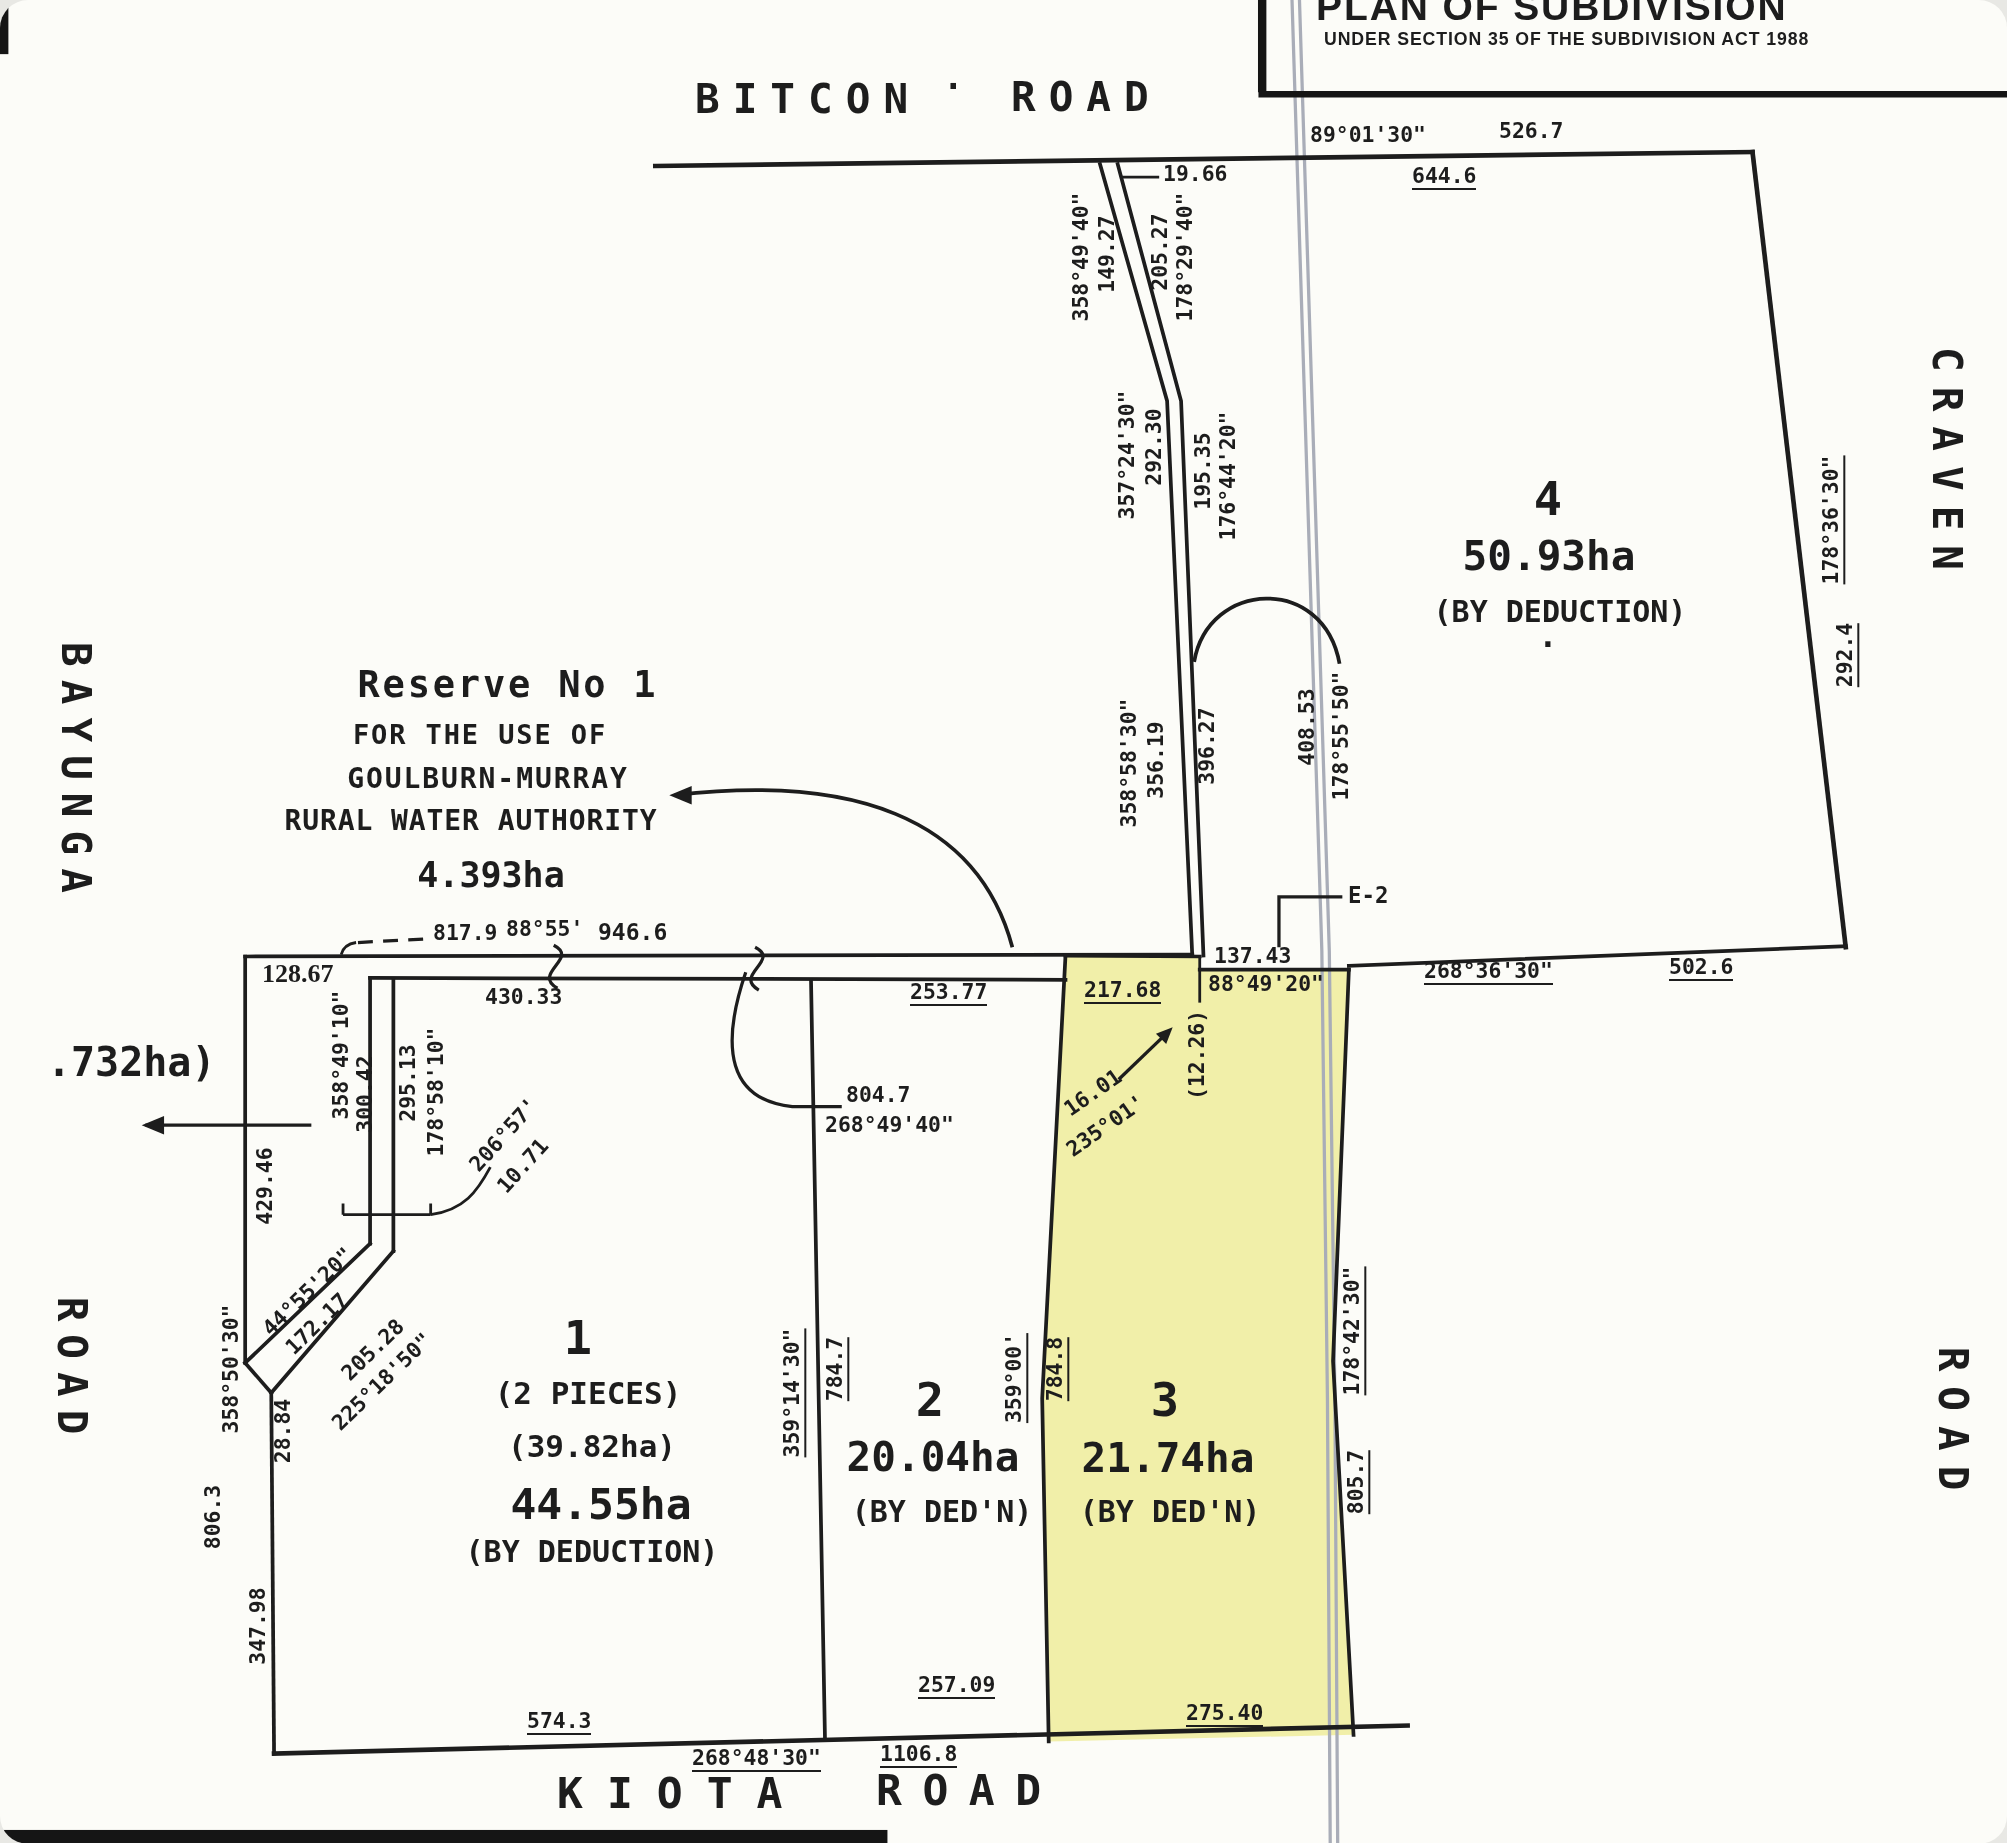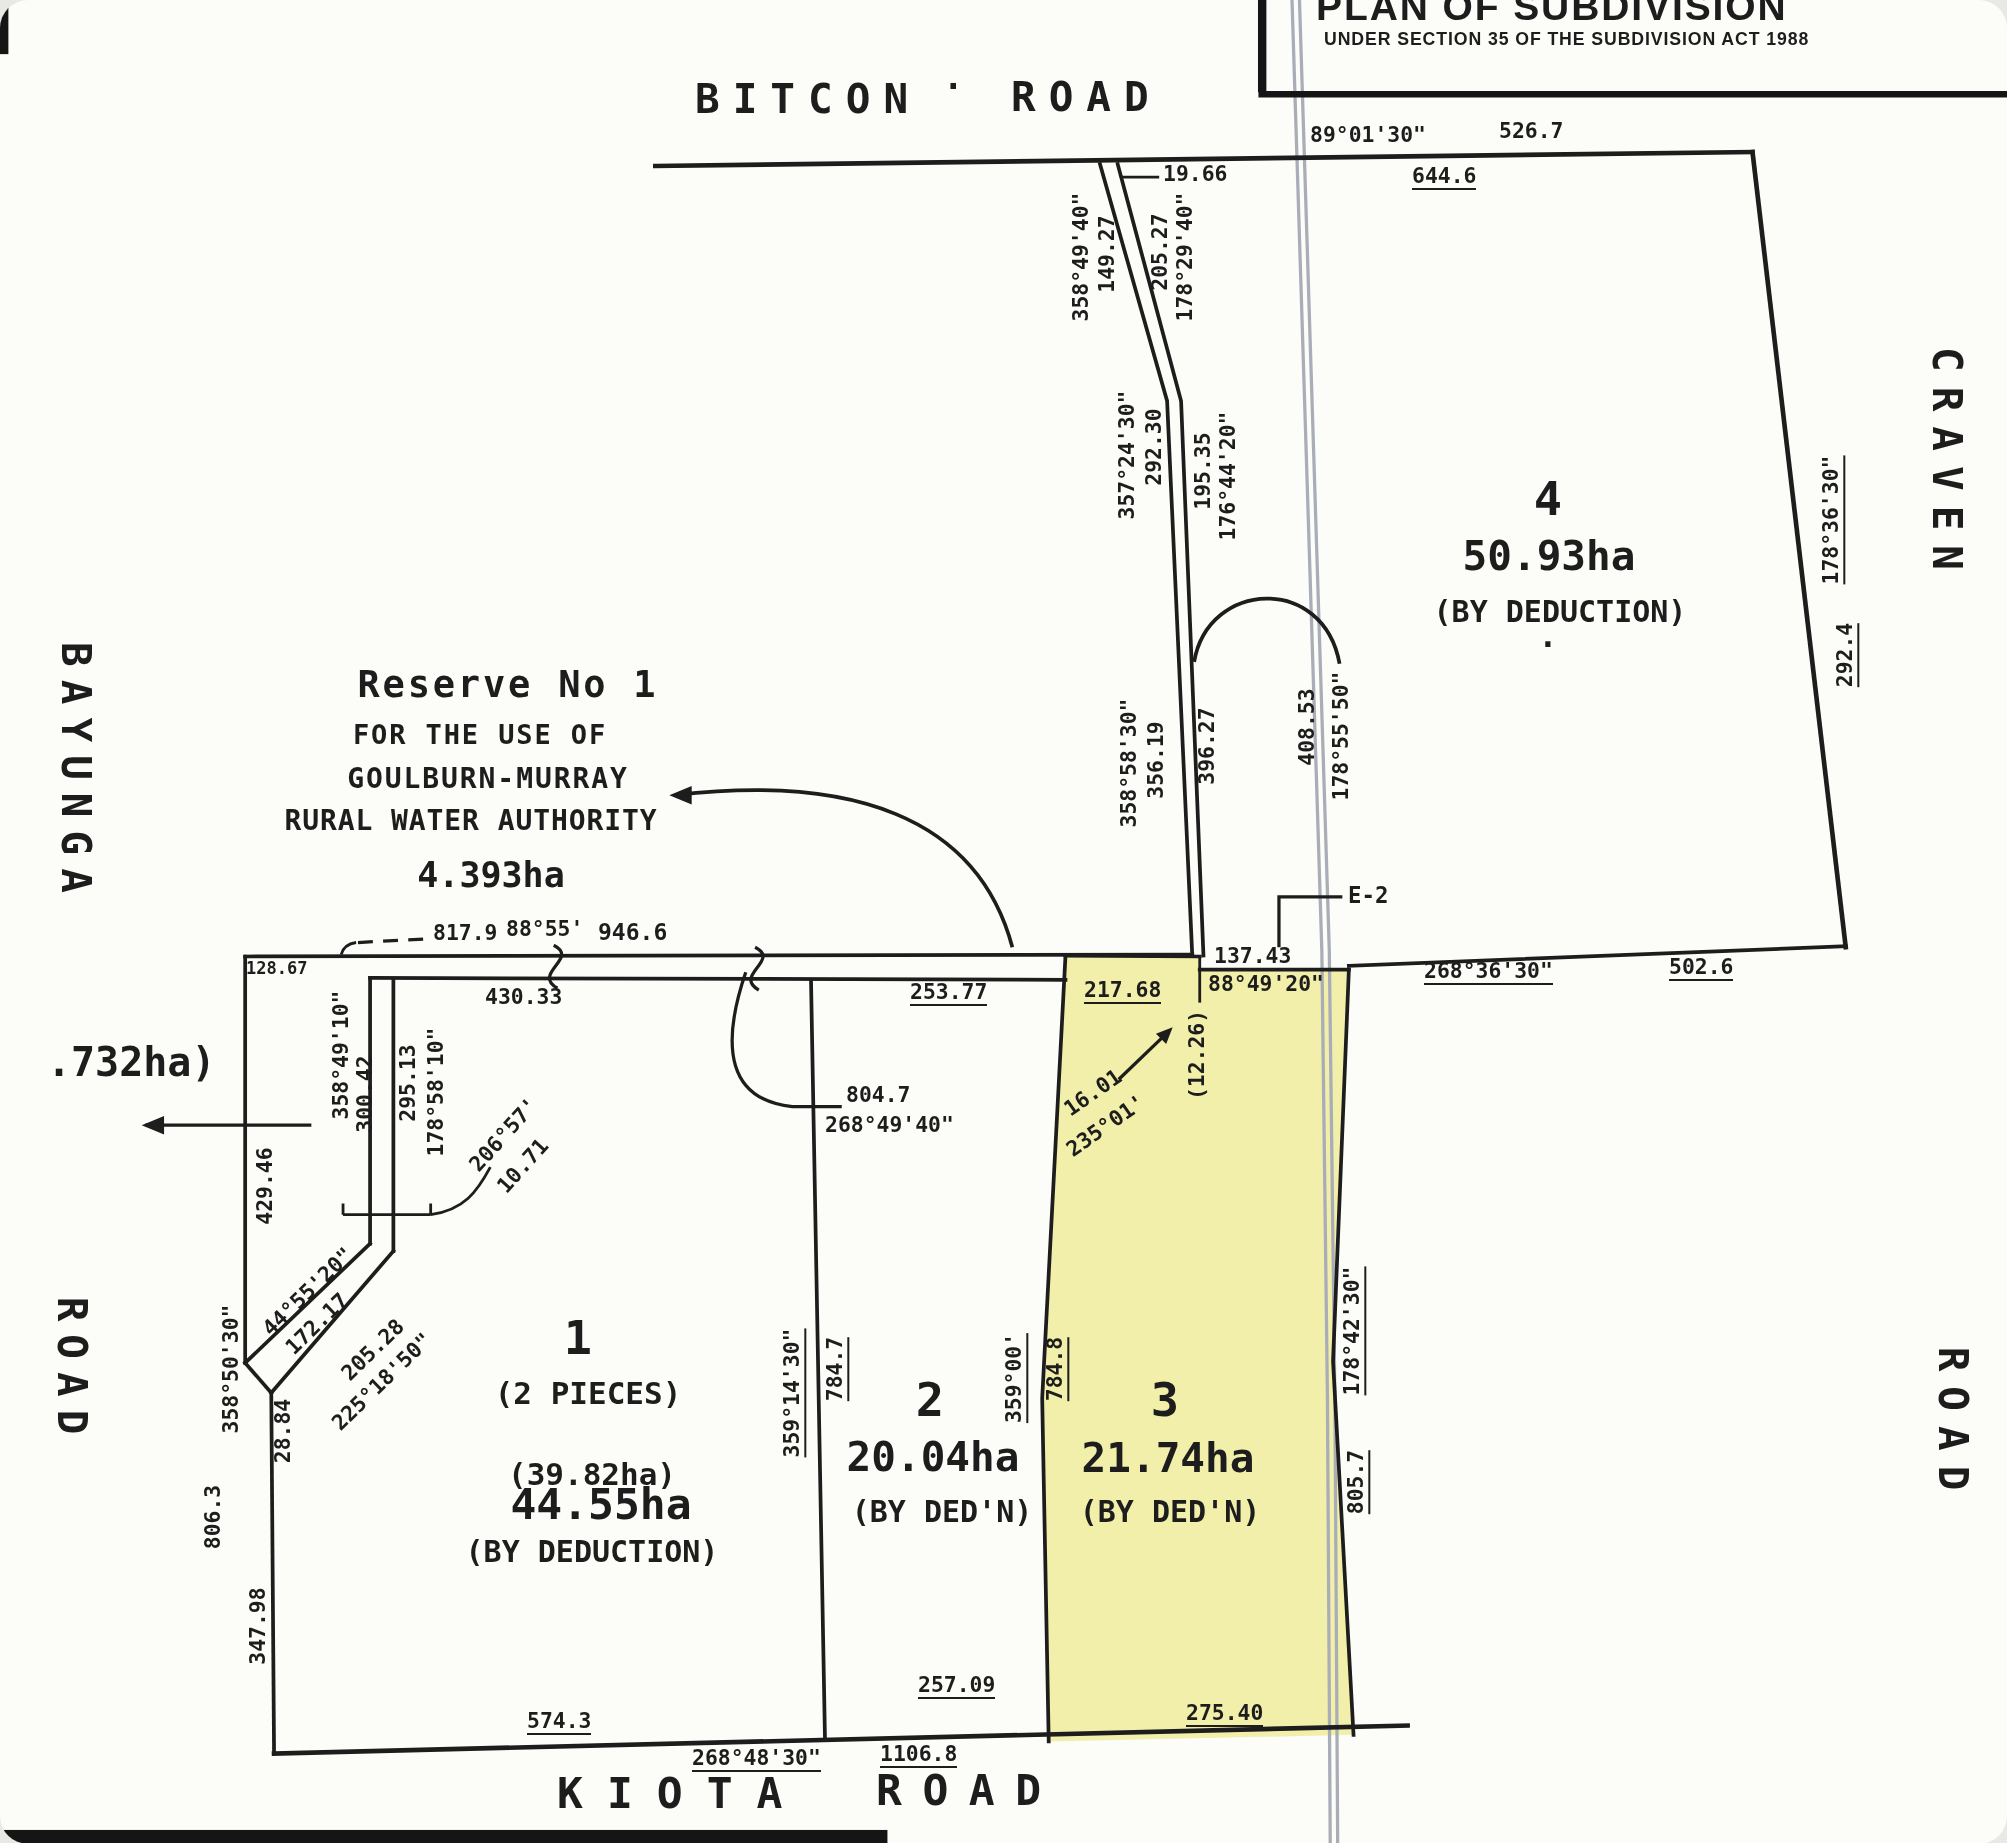--- a/index.html
+++ b/index.html
@@ -99,21 +99,21 @@
       <span class="lbl" style="left: 71px; top: 1372px; font-size: 41px; letter-spacing: 13px; transform: translate(-50%, -50%) rotate(90deg);">ROAD</span>
       <span class="lbl" style="left: 557px; top: 1771px; font-size: 43px; letter-spacing: 24px;">KIOTA</span>
       <span class="lbl" style="left: 876px; top: 1768px; font-size: 43px; letter-spacing: 20.5px;">ROAD</span>
       <span class="lbl" style="left: 508px; top: 685px; font-size: 37px; letter-spacing: 2.8px; transform: translate(-50%, -50%);">Reserve No 1</span>
       <span class="lbl" style="left: 480px; top: 735px; font-size: 27px; letter-spacing: 1.9px; transform: translate(-50%, -50%);">FOR THE USE OF</span>
       <span class="lbl" style="left: 488px; top: 779px; font-size: 28px; letter-spacing: 1.9px; transform: translate(-50%, -50%);">GOULBURN-MURRAY</span>
       <span class="lbl" style="left: 471px; top: 821px; font-size: 28px; letter-spacing: 0.9px; transform: translate(-50%, -50%);">RURAL WATER AUTHORITY</span>
       <span class="lbl" style="left: 491px; top: 875px; font-size: 35px; transform: translate(-50%, -50%);">4.393ha</span>
       <span class="lbl" style="left: 578px; top: 1338px; font-size: 47px; transform: translate(-50%, -50%);">1</span>
       <span class="lbl" style="left: 588px; top: 1393px; font-size: 31px; transform: translate(-50%, -50%);">(2 PIECES)</span>
-      <span class="lbl" style="left: 592px; top: 1446px; font-size: 31px; transform: translate(-50%, -50%); margin-top: 28px;">(39.82ha)</span>
+      <span class="lbl" style="left: 592px; top: 1446px; font-size: 31px; transform: translate(-50%, -50%);">(39.82ha)</span>
       <span class="lbl" style="left: 601px; top: 1505px; font-size: 43px; transform: translate(-50%, -50%);">44.55ha</span>
       <span class="lbl" style="left: 592px; top: 1552px; font-size: 30px; transform: translate(-50%, -50%);">(BY DEDUCTION)</span>
       <span class="lbl" style="left: 930px; top: 1400px; font-size: 47px; transform: translate(-50%, -50%);">2</span>
       <span class="lbl" style="left: 933px; top: 1458px; font-size: 41px; transform: translate(-50%, -50%);">20.04ha</span>
       <span class="lbl" style="left: 942px; top: 1512px; font-size: 30px; transform: translate(-50%, -50%);">(BY DED'N)</span>
       <span class="lbl" style="left: 1165px; top: 1400px; font-size: 47px; transform: translate(-50%, -50%);">3</span>
       <span class="lbl" style="left: 1168px; top: 1459px; font-size: 41px; transform: translate(-50%, -50%);">21.74ha</span>
       <span class="lbl" style="left: 1170px; top: 1512px; font-size: 30px; transform: translate(-50%, -50%);">(BY DED'N)</span>
       <span class="lbl" style="left: 1548px; top: 499px; font-size: 47px; transform: translate(-50%, -50%);">4</span>
       <span class="lbl" style="left: 1549px; top: 557px; font-size: 41px; transform: translate(-50%, -50%);">50.93ha</span>
@@ -138,21 +138,21 @@
       <span class="lbl" style="left: 1207px; top: 746px; font-size: 21.4px; transform: translate(-50%, -50%) rotate(-90deg);">396.27</span>
       <span class="lbl" style="left: 1307px; top: 727px; font-size: 21.4px; transform: translate(-50%, -50%) rotate(-90deg);">408.53</span>
       <span class="lbl" style="left: 1341px; top: 736px; font-size: 21.4px; transform: translate(-50%, -50%) rotate(-90deg);">178°55'50"</span>
       <span class="lbl u" style="left: 1833px; top: 520px; font-size: 21.4px; transform: translate(-50%, -50%) rotate(-90deg);">178°36'30"</span>
       <span class="lbl u" style="left: 1847px; top: 655px; font-size: 21.4px; transform: translate(-50%, -50%) rotate(-90deg);">292.4</span>
       <span class="lbl u" style="left: 1424px; top: 960px; font-size: 21.4px;">268°36'30"</span>
       <span class="lbl u" style="left: 1669px; top: 956px; font-size: 21.4px;">502.6</span>
       <span class="lbl" style="left: 433px; top: 922px; font-size: 21.4px;">817.9</span>
       <span class="lbl" style="left: 506px; top: 918px; font-size: 21.4px;">88°55'</span>
       <span class="lbl" style="left: 598px; top: 920px; font-size: 23px;">946.6</span>
-      <span class="lbl" style="left: 246px; top: 960px; font-size: 17px;">128.67</span>
+      <span class="lbl" style="left: 262px; top: 960px; font-size: 26px; font-family: Liberation Serif, serif;">128.67</span>
       <span class="lbl" style="left: 485px; top: 986px; font-size: 21.4px;">430.33</span>
       <span class="lbl u" style="left: 910px; top: 981px; font-size: 21.4px;">253.77</span>
       <span class="lbl u" style="left: 1084px; top: 979px; font-size: 21.4px;">217.68</span>
       <span class="lbl u" style="left: 1214px; top: 945px; font-size: 21.4px;">137.43</span>
       <span class="lbl" style="left: 1208px; top: 973px; font-size: 21.4px;">88°49'20"</span>
       <span class="lbl" style="left: 846px; top: 1084px; font-size: 21.4px;">804.7</span>
       <span class="lbl" style="left: 825px; top: 1114px; font-size: 21.4px;">268°49'40"</span>
       <span class="lbl" style="left: 1197px; top: 1055px; font-size: 21.4px; transform: translate(-50%, -50%) rotate(-90deg);">(12.26)</span>
       <span class="lbl" style="left: 1093px; top: 1093px; font-size: 21.4px; transform: translate(-50%, -50%) rotate(-35deg);">16.01</span>
       <span class="lbl" style="left: 1106px; top: 1126px; font-size: 21.4px; transform: translate(-50%, -50%) rotate(-35deg);">235°01'</span>

